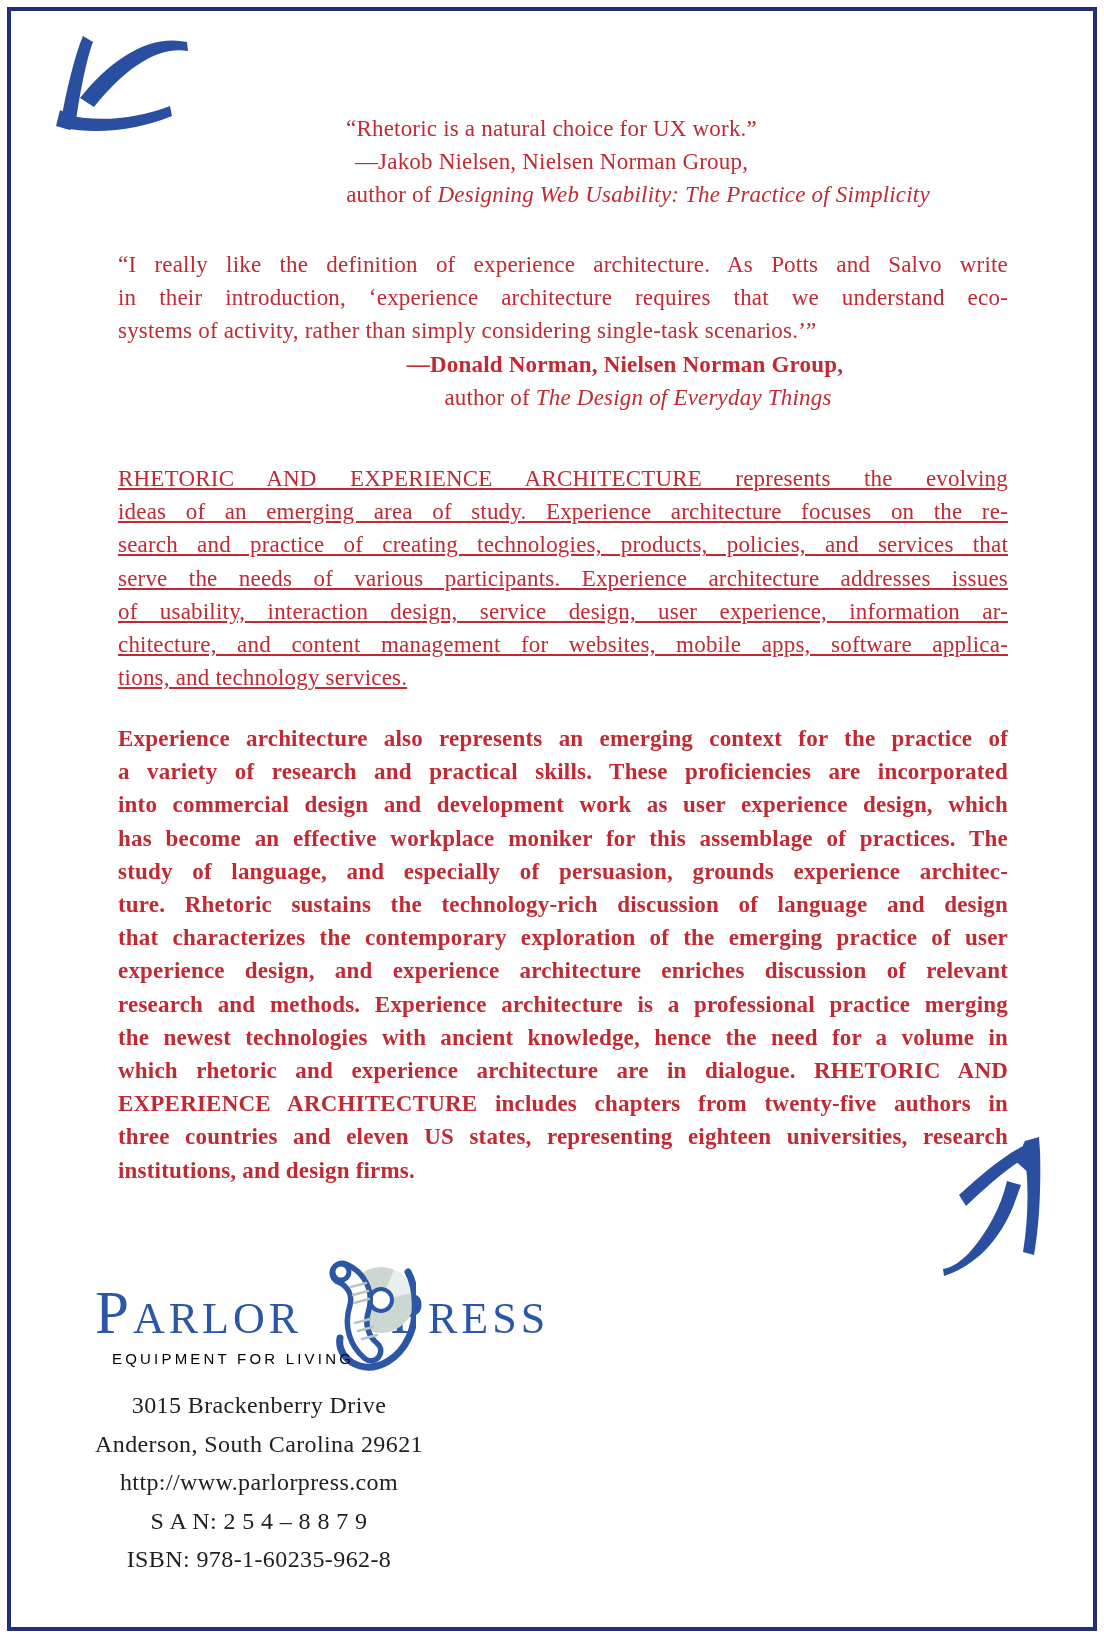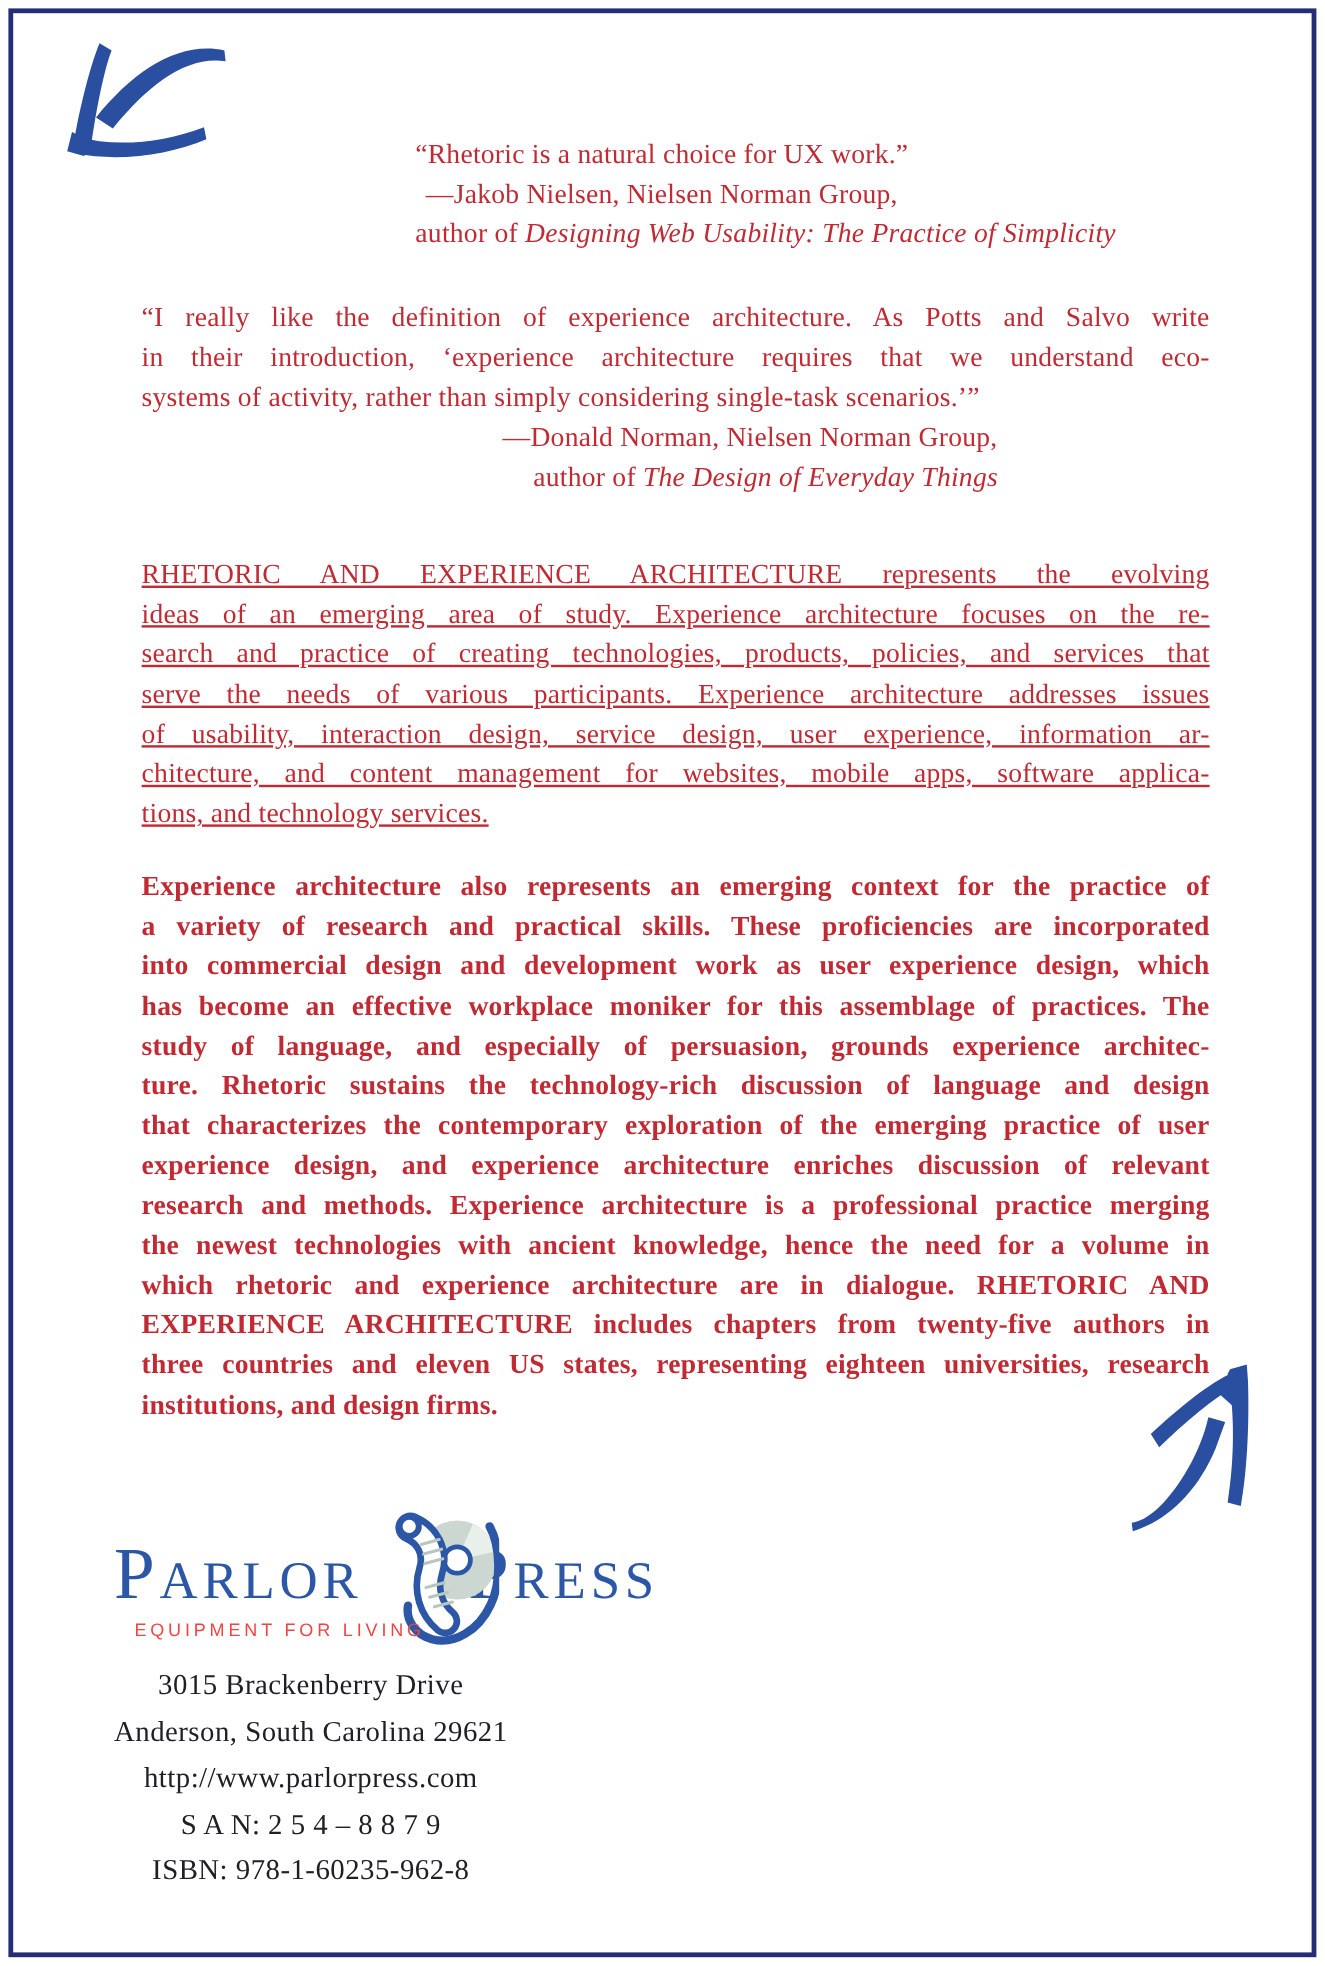--- a/index.html
+++ b/index.html
@@ -21,40 +21,40 @@
     color:#c12a33;
     font-size:23px;
     line-height:33.2px;
     letter-spacing:.2px;
   }
   .block{left:95px;width:913px;}
   .jl{text-align:justify;text-align-last:justify;white-space:nowrap;margin-left:23px;}
   .jl.last{text-align-last:left;}
   .al{white-space:nowrap;text-align:center;}
   .attr{}
-  .attr2{margin-left:147px;}
+  .attr2{margin-left:147px;font-weight:bold;}
   .byline{margin-left:173px;}
   em{font-style:italic;}
   
   .wordmark{
     left:95px;top:1282px;
     display:flex;align-items:baseline;
     color:#2b57a6;
     letter-spacing:4px;
     white-space:nowrap;
   }
   .wm-cap{font-size:61px;line-height:1;}
   .wm-rest{font-size:44px;line-height:1;}
   .wm-gap{display:inline-block;width:88px;}
   .tagline{
     left:112px;top:1350px;
     font-family:"Liberation Sans", sans-serif;
     font-size:15px;
     letter-spacing:3.2px;
-    color:#ef4444;
+    color:#000000;
     white-space:nowrap;
   }
   
   .address{
     left:95px;top:1386px;
     color:#202024;
     font-size:24px;
     line-height:38.5px;
     letter-spacing:.4px;
   }

